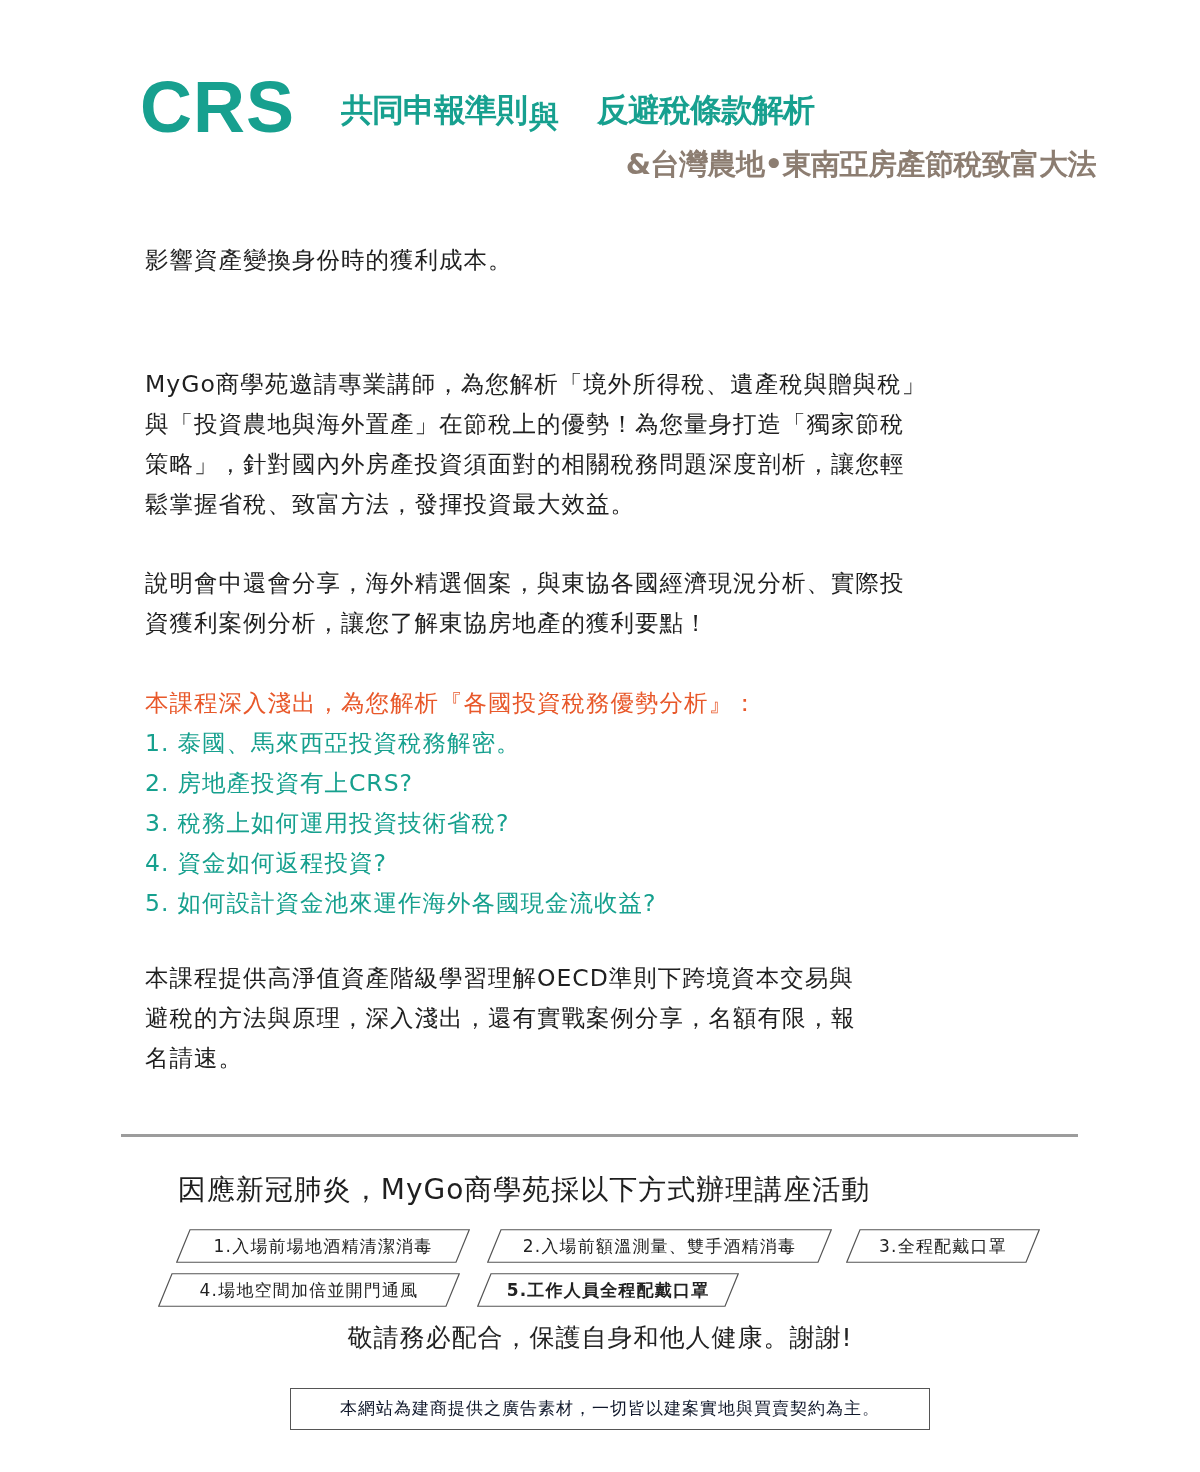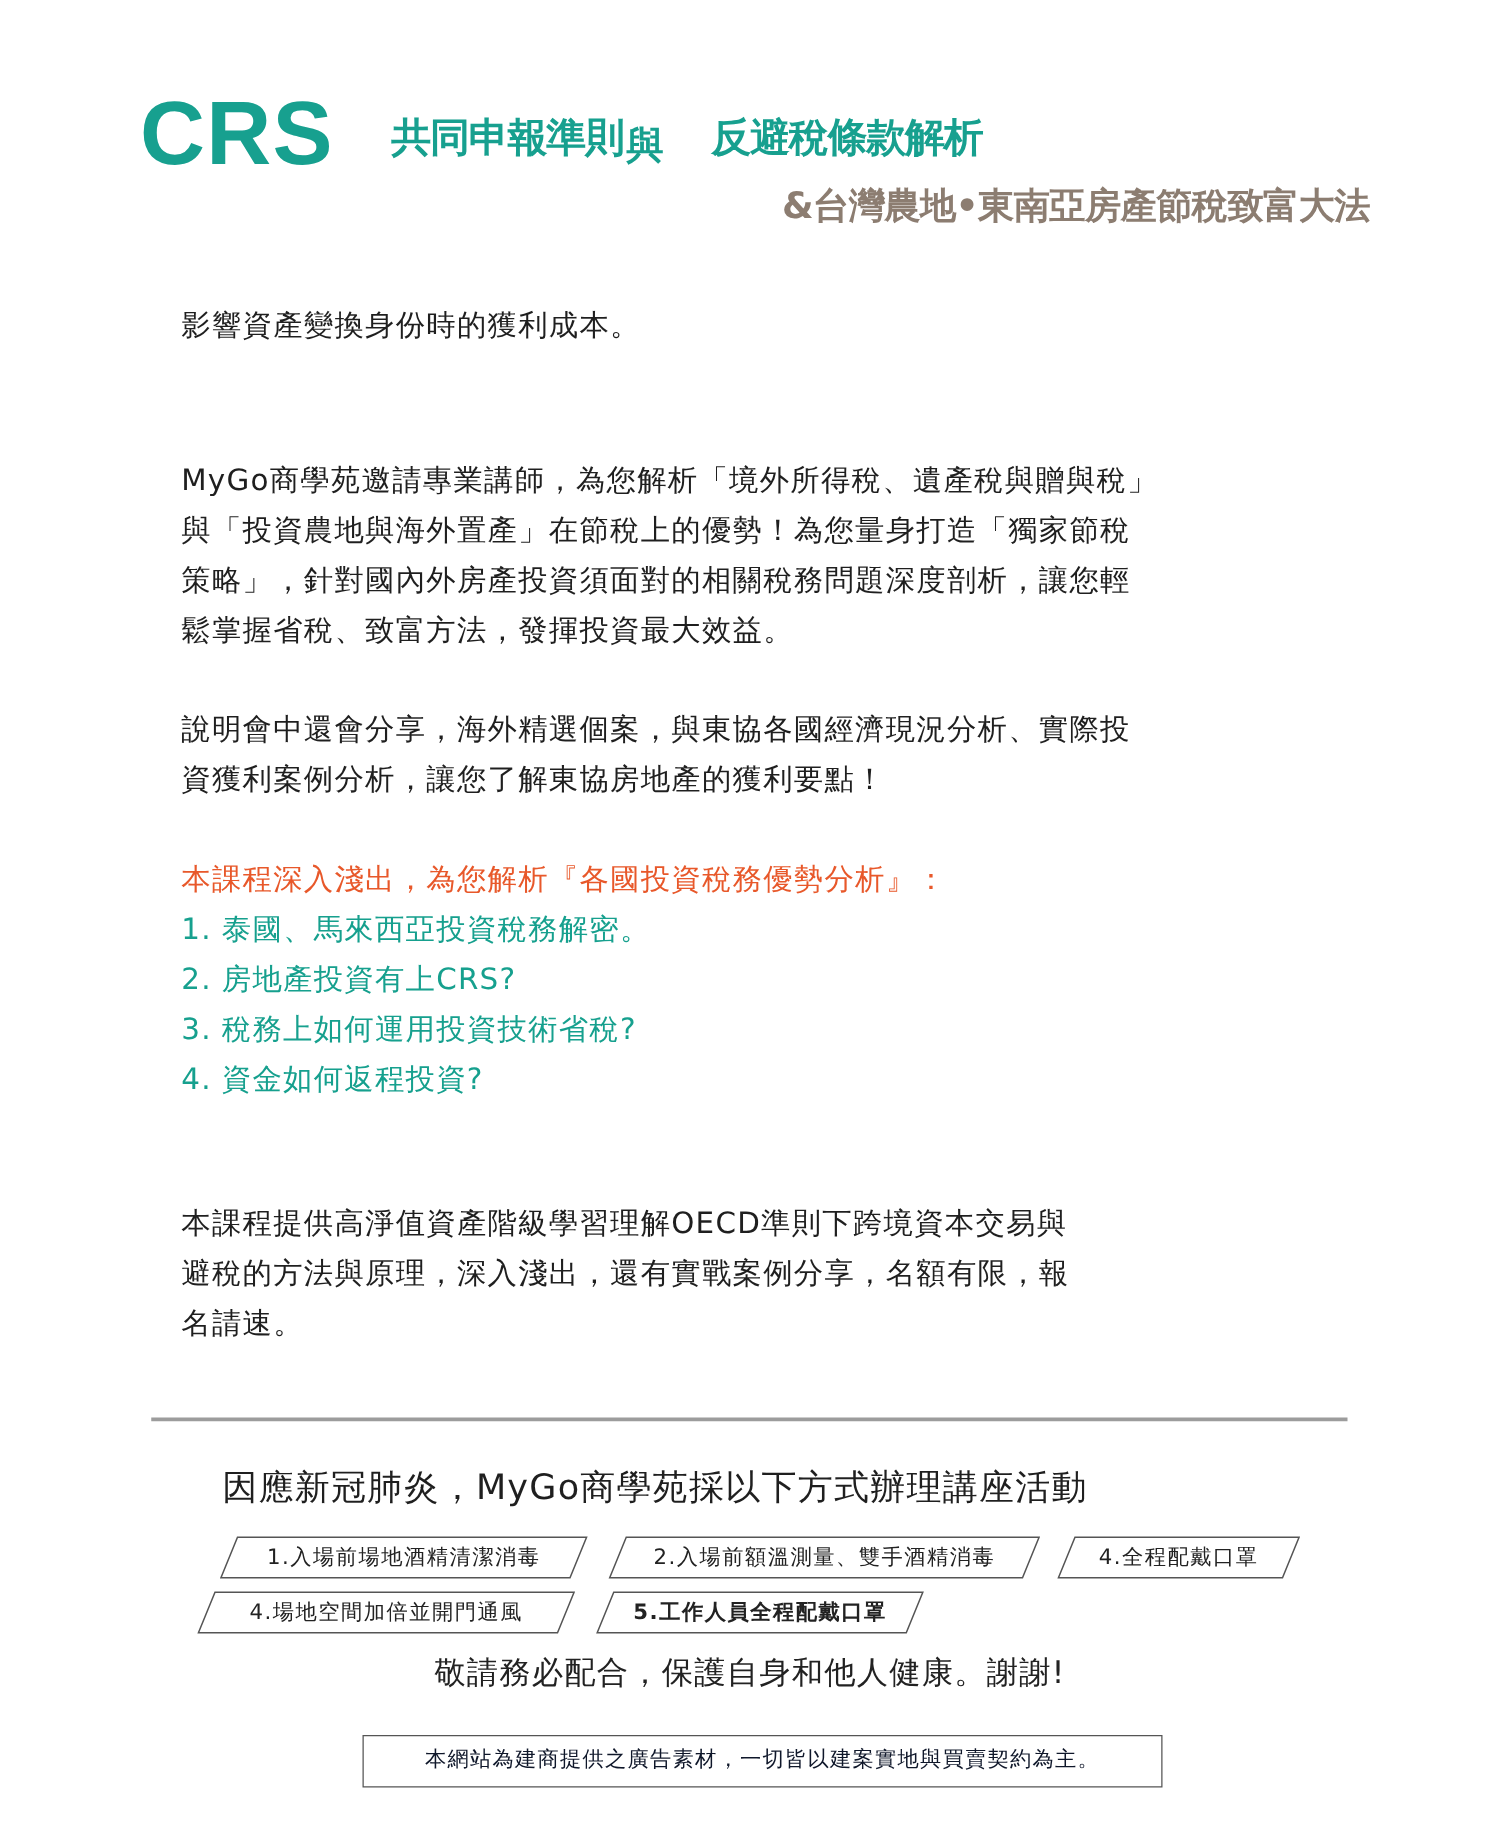--- a/index.html
+++ b/index.html
@@ -31,20 +31,21 @@
       white-space: nowrap;
       color: #17a08f;
       font-weight: bold;
     }
     .title-crs {
       font-family: "Liberation Sans", sans-serif;
       font-size: 72px;
       line-height: 66px;
       letter-spacing: 1px;
       margin-right: 10px;
+      margin-left: 28px;
     }
     .title-main {
       font-size: 32px;
       line-height: 60px;
       letter-spacing: -1px;
       margin-left: 36px;
     }
     .title-small {
       font-size: 30px;
       line-height: 46px;
@@ -207,20 +208,23 @@
     </span>
     <span class="list-item">
       <span class="num">2.</span><span>房地產投資有上CRS?</span>
     </span>
     <span class="list-item">
       <span class="num">3.</span><span>稅務上如何運用投資技術省稅?</span>
     </span>
     <span class="list-item">
       <span class="num">4.</span><span>資金如何返程投資?</span>
     </span>
+    <span class="list-item">
+      <span class="num">5.</span><span>如何設計資金池來運作海外各國現金流收益?</span>
+    </span>
   </div>
 
   <div class="para p5">
     <span class="line">本課程提供高淨值資產階級學習理解OECD準則下跨境資本交易與</span>
     <span class="line">避稅的方法與原理，深入淺出，還有實戰案例分享，名額有限，報</span>
     <span class="line">名請速。</span>
   </div>
 </div>
 
 <div class="divider"></div>
@@ -238,21 +242,21 @@
   <svg viewBox="0 0 345 34" preserveAspectRatio="none">
     <polygon points="14,0.75 344.25,0.75 331,33.25 0.75,33.25" fill="none" stroke="#555" stroke-width="1.2"></polygon>
   </svg>
   <span class="tag-label">2.入場前額溫測量、雙手酒精消毒</span>
 </div>
 
 <div class="tag" style="left:846px; top:1229px; width:194px;">
   <svg viewBox="0 0 194 34" preserveAspectRatio="none">
     <polygon points="14,0.75 193.25,0.75 180,33.25 0.75,33.25" fill="none" stroke="#555" stroke-width="1.2"></polygon>
   </svg>
-  <span class="tag-label">4.全程配戴口罩</span>
+  <span class="tag-label">3.全程配戴口罩</span>
 </div>
 
 <div class="tag" style="left:158px; top:1273px; width:302px;">
   <svg viewBox="0 0 302 34" preserveAspectRatio="none">
     <polygon points="14,0.75 301.25,0.75 288,33.25 0.75,33.25" fill="none" stroke="#555" stroke-width="1.2"></polygon>
   </svg>
   <span class="tag-label">4.場地空間加倍並開門通風</span>
 </div>
 
 <div class="tag" style="left:477px; top:1273px; width:262px;font-weight:bold;">

